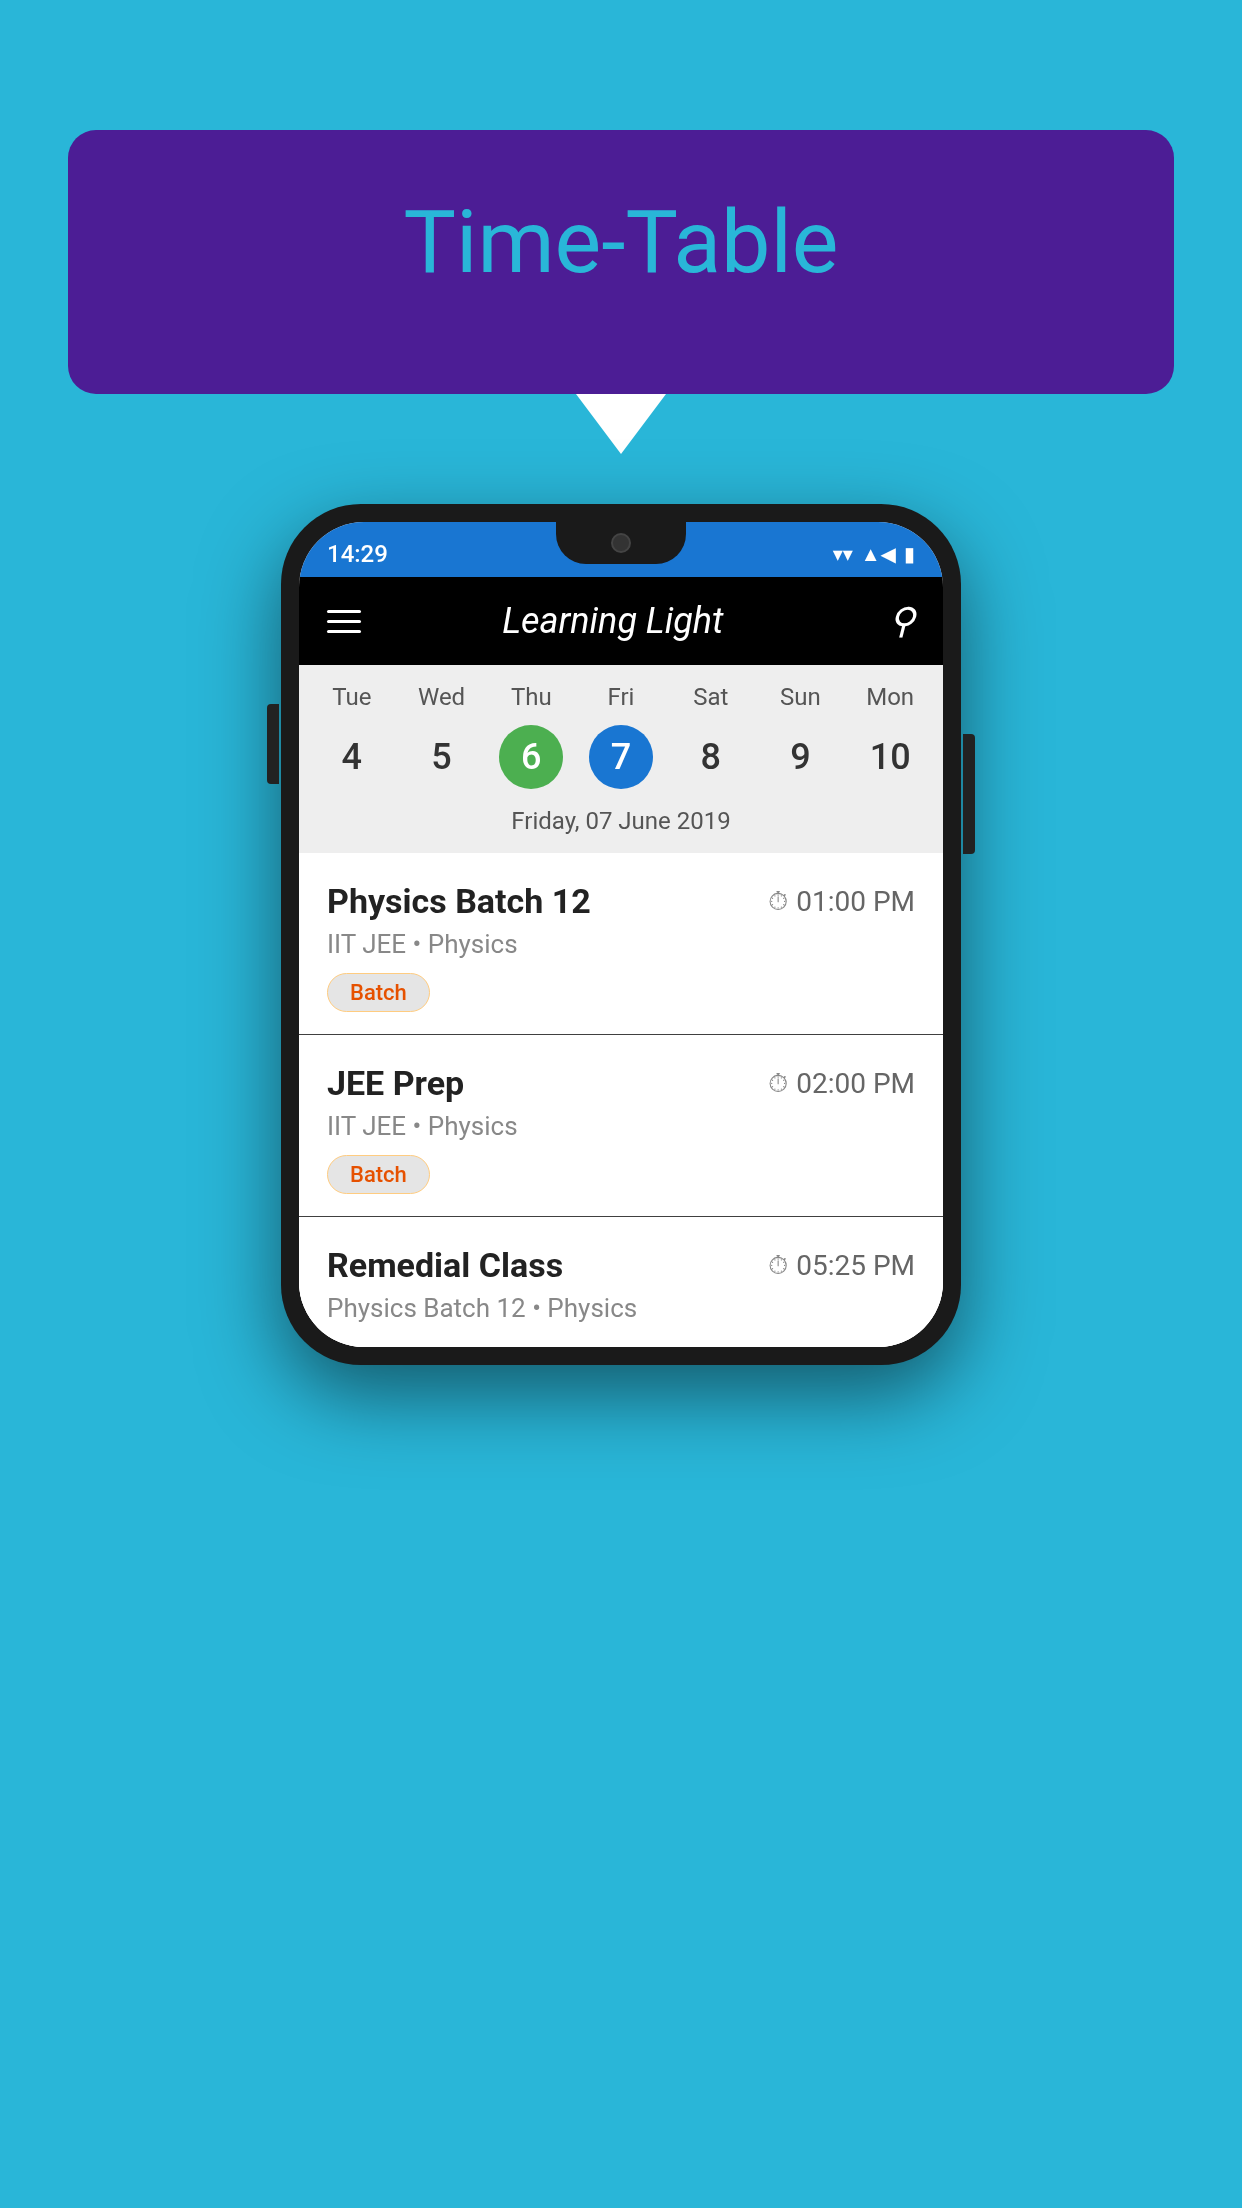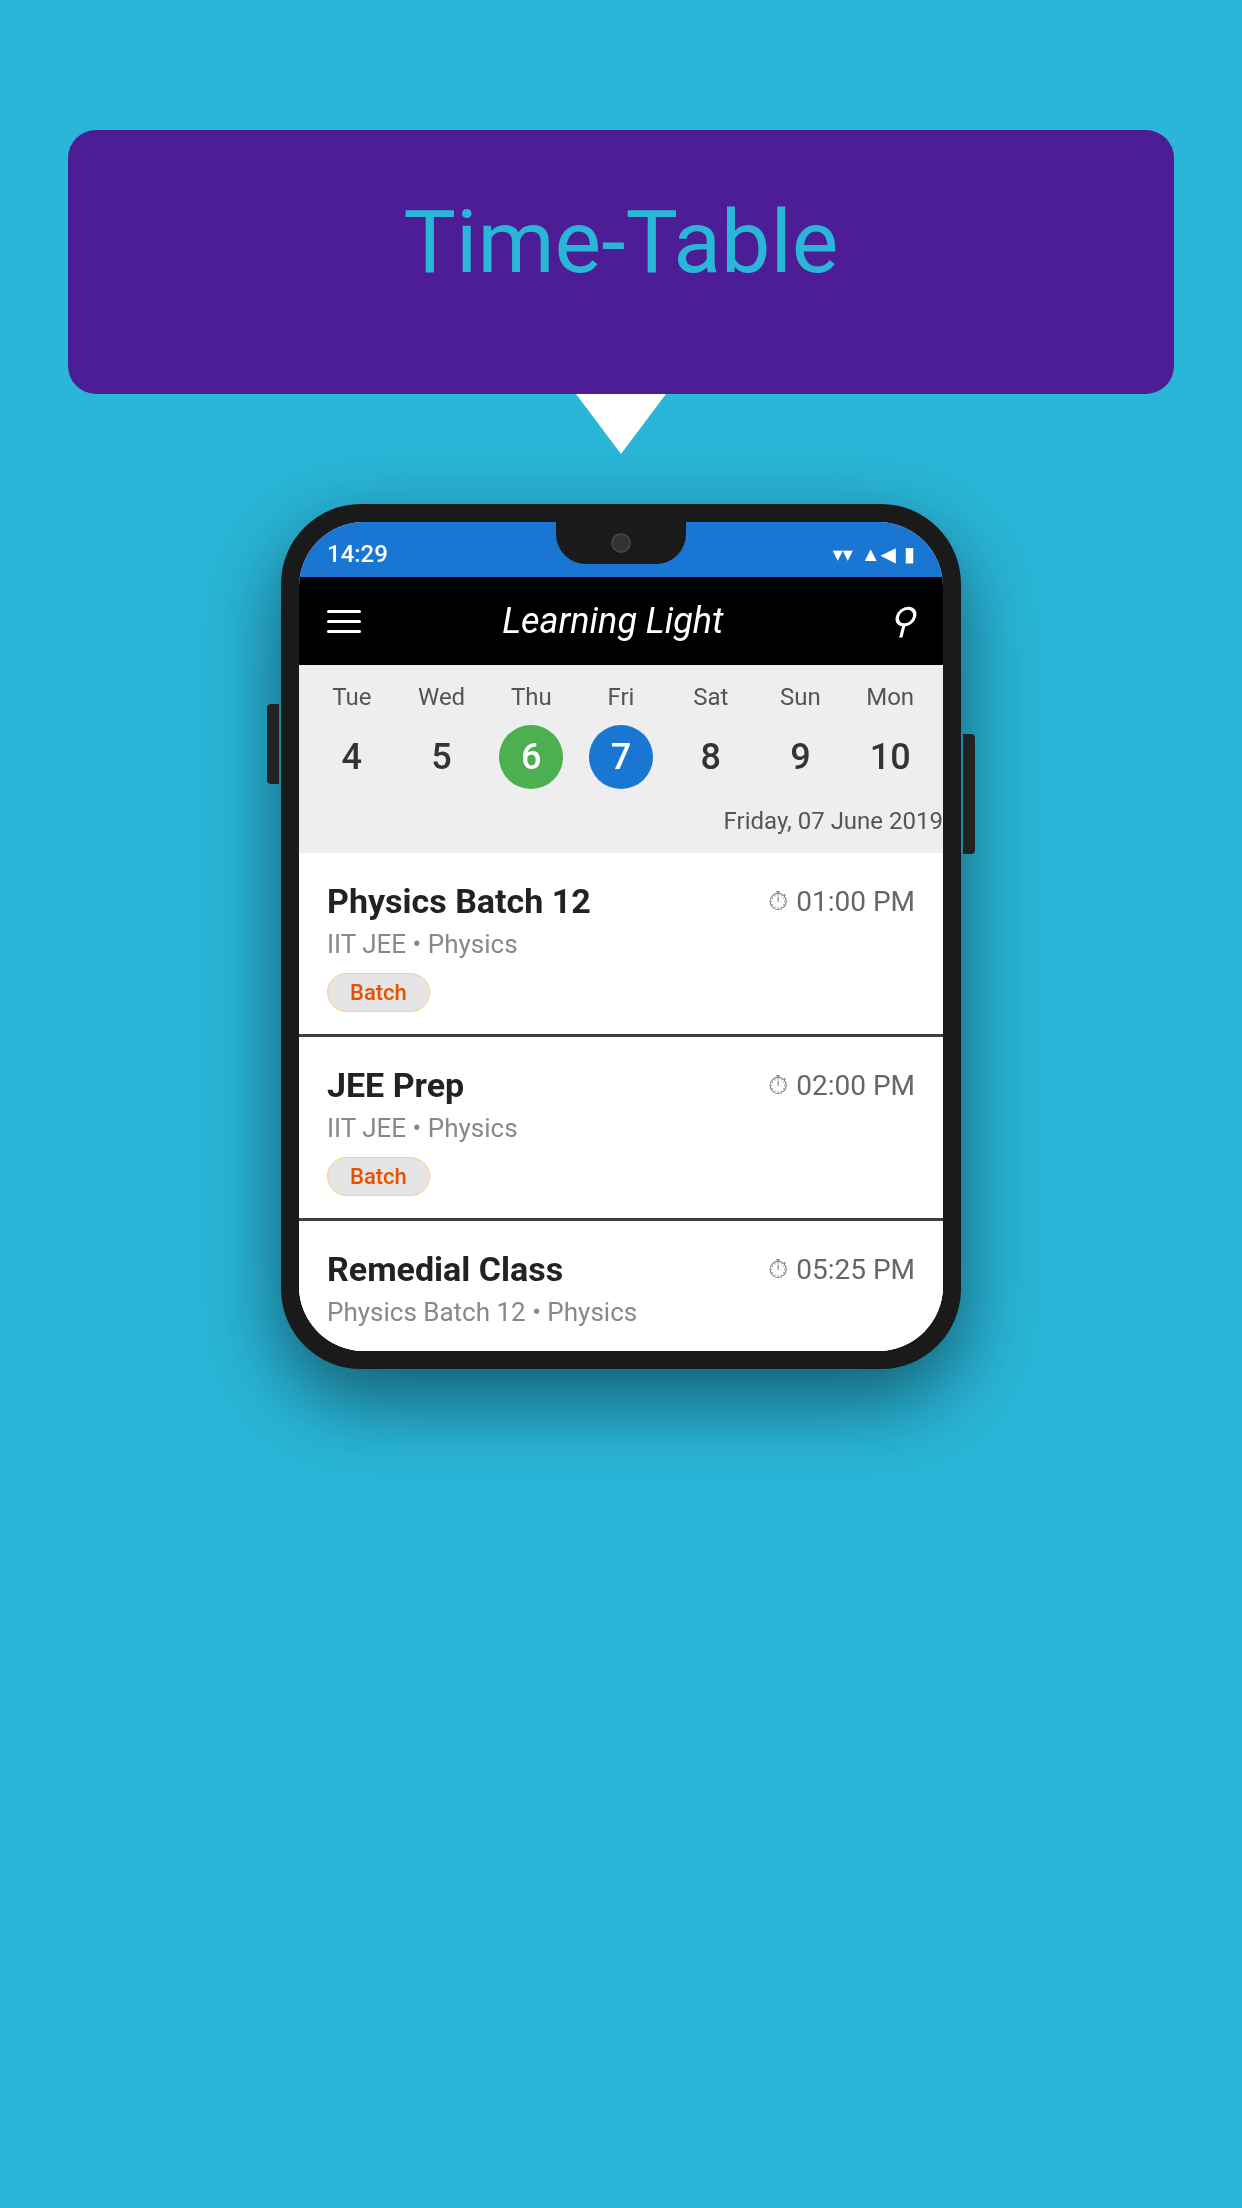--- a/index.html
+++ b/index.html
@@ -246,35 +246,35 @@
     .day-number.selected {
       background: #1976d2;
       color: white;
       border-radius: 50%;
       width: 64px;
       height: 64px;
       margin: auto;
     }
 
     .selected-date-label {
-      text-align: right;
+      text-align: center;
       padding: 14px 0 18px;
       font-size: 24px;
       color: #555;
     }
 
     
     .schedule-container {
       background: white;
     }
 
     .schedule-item {
       background: white;
       padding: 28px 28px 22px;
-      border-bottom: 3px solid #404040;
+      border-bottom: 1px solid #404040;
     }
 
     .schedule-item-header {
       display: flex;
       justify-content: space-between;
       align-items: center;
       margin-bottom: 8px;
     }
 
     .schedule-item-title {

